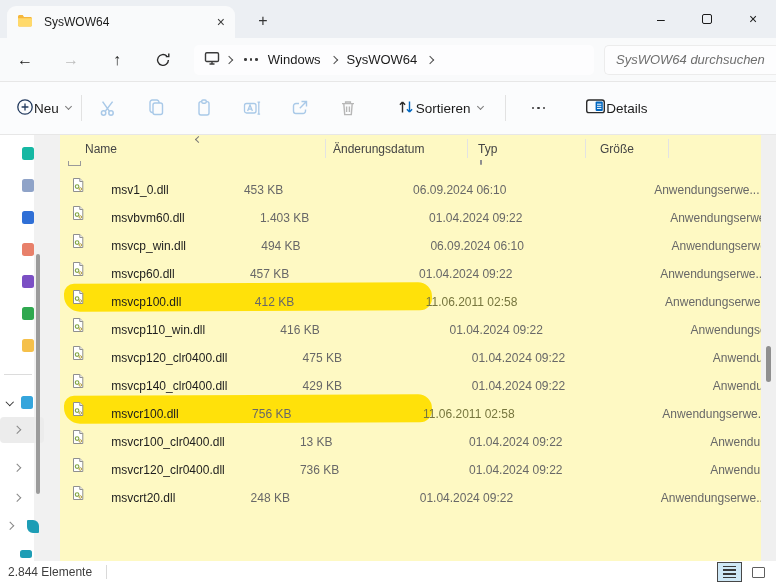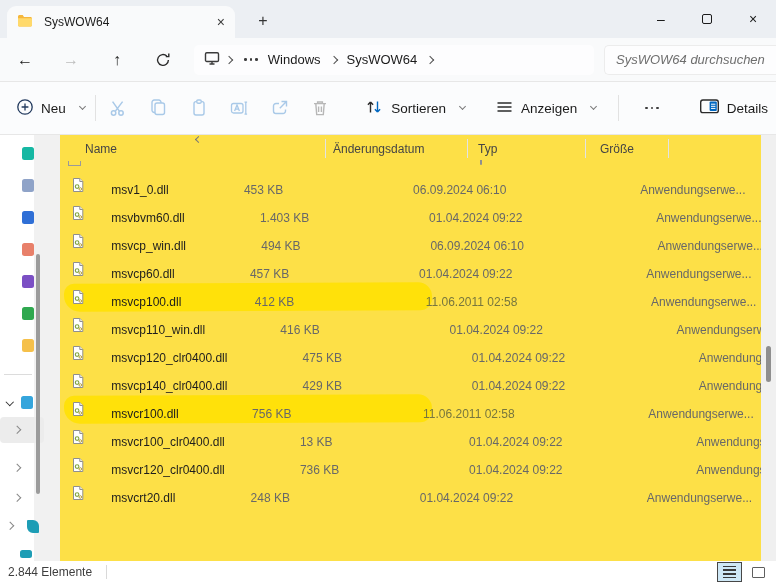--- a/index.html
+++ b/index.html
@@ -46,31 +46,31 @@
     border:1px solid #ececec; border-right:none; border-radius:5px 0 0 5px; }
   .search-pill input { width:100%; height:100%; border:none; background:none;
     padding-left:11px; font-size:13px; color:#6e6e6e; outline:none;
     font-family:"Liberation Sans", sans-serif;font-style:italic; }
   .search-pill input::placeholder { color:#6e6e6e; opacity:1; }
 
   
   .toolbar { height:53px; background:#fbfcfd; border-bottom:1px solid #e7e7e7;
     display:flex; align-items:center; }
   .tb-btn { background:none; border:none; display:flex; align-items:center;
-    font-size:13.5px; color:#1b1b1b; gap:7px; height:36px; padding:0 8px; border-radius:4px; }
+    font-size:13.5px; color:#1b1b1b; gap:0; height:36px; padding:0 8px; border-radius:4px; }
   .tb-new { margin-left:8px; }
   .v-sep { width:1px; height:26px; background:#e2e2e2; margin:0 2px; }
   .tb-ico { width:48px; justify-content:center; }
   .tb-sort { margin-left:16px; }
   .tb-view { margin-left:14px; }
   .tb-more { margin-left:10px; }
   .tb-details { margin-left:18px; }
 
   
-  .main { position:relative; height:426px; background:#fde047; overflow:hidden; }
+  .main { position:relative; height:426px; background:#fef9c3; overflow:hidden; }
 
   .sidebar { position:absolute; left:0; top:0; width:60px; height:100%; background:#fff; }
   .sb-gutter { position:absolute; left:34px; top:0; width:26px; height:100%; background:#f1f1f1; }
   #sb-icons { position:absolute; left:22px; top:12px; width:12px; }
   .sb-ic { width:12px; height:13px; border-radius:2.5px; margin-bottom:19px; }
   .sb-sep { position:absolute; left:4px; top:239px; width:28px; height:1px; background:#dcdcdc; }
   .sb-row { position:absolute; left:0; width:44px; height:26px; display:flex; align-items:center; }
   .sb-row .chev { border-color:#8a8a8a; width:5.5px; height:5.5px; }
   .sb-row.sel { background:#ececec; border-radius:4px; }
   .sb-frag { width:12px; height:13px; border-radius:2.5px; margin-left:8px; }
@@ -94,21 +94,21 @@
   .row { position:relative; height:28px; font-size:12px; }
   .row .hl { display:none; position:absolute; left:4px; top:0; width:368px; height:28px;
     background:var(--hl,#ffe10a); border-radius:10px 14px 12px 16px;
     transform:rotate(-0.25deg); }
   .row.highlighted .hl { display:block; }
   .row > span:not(.hl) { position:relative; }
   .ficon { position:absolute; left:10px; top:6px; width:16px; height:16px; }
   .c-name { position:absolute; left:32px; top:7px; color:#1d1d1d; }
   .c-date { position:absolute; left:273px; top:7px; color:#686868; }
   .row.highlighted .c-date { color:#77763e; }
-  .c-type { position:absolute; left:404px; top:7px; color:#686868; }
+  .c-type { position:absolute; left:418px; top:7px; color:#686868; }
   .c-size { position:absolute; right:101px; top:7px; color:#686868; }
 
   .v-scroll { position:absolute; right:0; top:0; width:15px; height:100%; background:#f0f0f0; }
   .v-thumb { position:absolute; left:5px; top:211px; width:5px; height:36px;
     background:#8f8f8f; border-radius:3px; }
 
   
   .status-bar { height:22px; background:#fff; display:flex; align-items:center; }
   .status-count { margin-left:8px; font-size:12px; color:#3e3e3e; }
   .st-sep { width:1px; height:14px; background:#d9d9d9; margin-left:14px; }
@@ -236,29 +236,20 @@
               <path d="M6.5 14.5V4M6.5 4 3.9 6.7M6.5 4l2.6 2.7"></path>
             </g>
             <g stroke="#0067c0">
               <path d="M13.5 3.5V14M13.5 14l-2.6-2.7M13.5 14l2.6-2.7"></path>
             </g>
           </svg>
       </span>
       <span>Sortieren</span>
       <span class="chev down-sm"></span>
     </button>
-    <button class="tb-btn tb-view">
-      <span>
-        <svg width="19" height="16" viewBox="0 0 19 16" stroke="#2b2b2b" stroke-width="1.5" fill="none">
-            <path d="M2.5 4h14M2.5 8h14M2.5 12h14"></path>
-          </svg>
-      </span>
-      <span>Anzeigen</span>
-      <span class="chev down-sm"></span>
-    </button>
     <span class="v-sep" style="margin-left:14px;"></span>
     <button class="tb-btn tb-more">
       <span class="dots">
           <i></i>
           <i></i>
           <i></i>
         </span>
     </button>
     <button class="tb-btn tb-details">
       <span>

